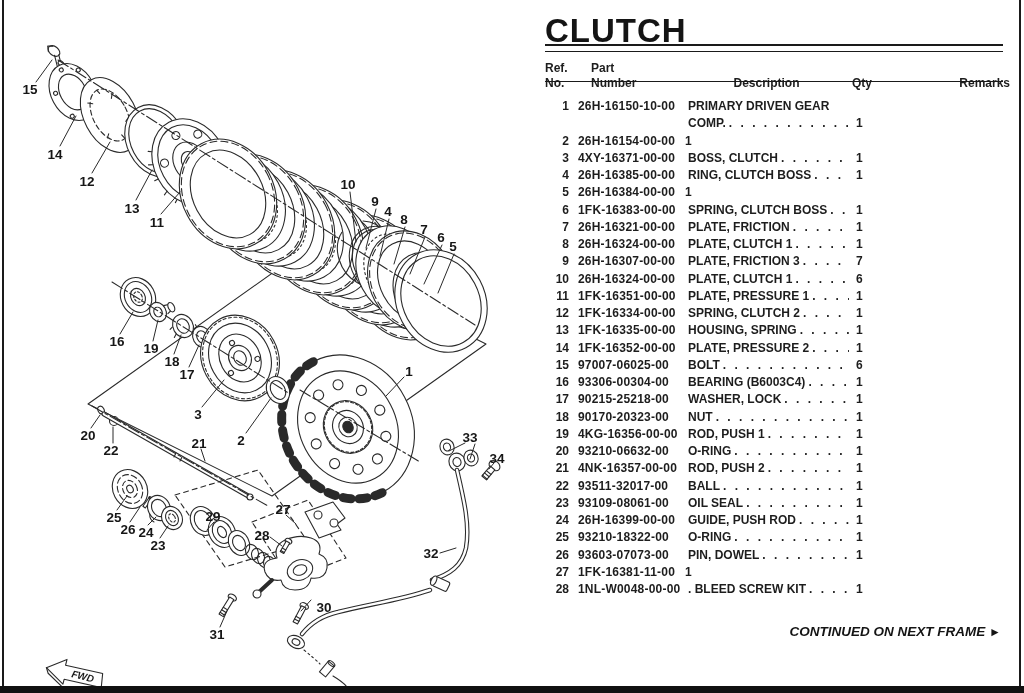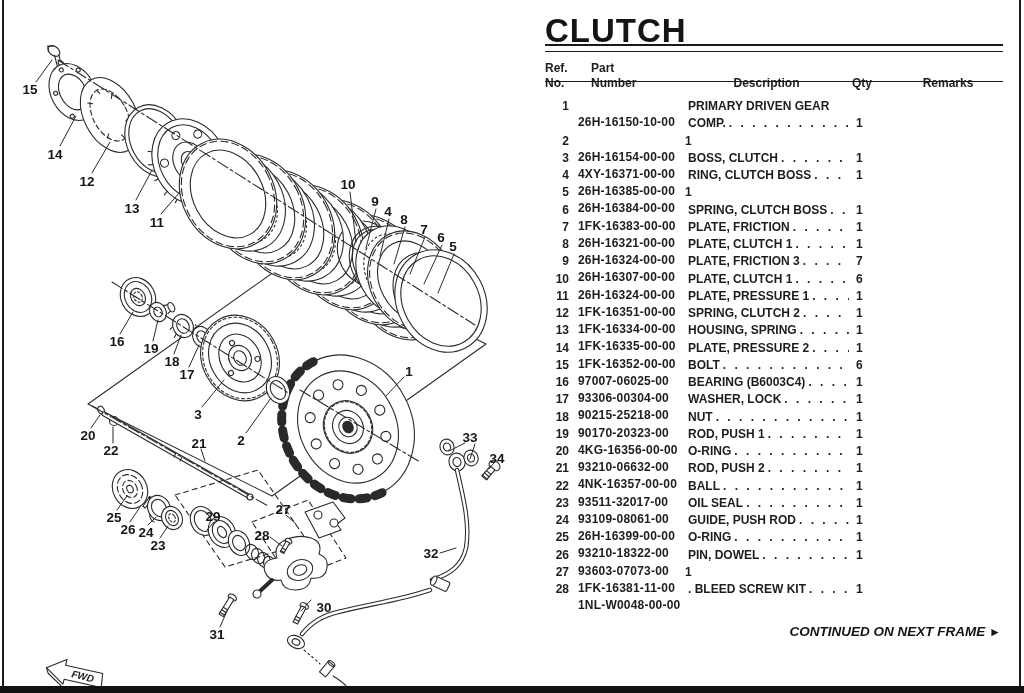--- a/index.html
+++ b/index.html
@@ -17,27 +17,27 @@
 
   
   .panel{position:absolute;left:545px;top:0;width:458px;height:686px;}
   .ptitle{position:absolute;left:0;top:12px;font-size:33px;font-weight:bold;letter-spacing:1px;color:#141414;}
   .rule-double{position:absolute;left:0;top:44px;width:458px;height:5px;
                border-top:2px solid #1a1a1a;border-bottom:1.5px solid #1a1a1a;}
   .thead{position:absolute;left:0;top:49px;width:458px;font-size:12px;font-weight:bold;line-height:15px;margin-top:12px;}
   .thr{display:grid;grid-template-columns:24px 112px 171px 34px 124px;}
   .thr .h-part{padding-left:22px;}
   .thr .h-desc{text-align:center;}
-  .thr .h-rem{text-align:center;}
+  .thr .h-rem{text-align:right;}
   .rule{position:absolute;left:0;top:81px;width:458px;height:0;border-top:1.5px solid #1a1a1a;}
   .rows{position:absolute;left:0;top:98px;width:458px;}
   .prow{display:grid;grid-template-columns:24px 112px 171px 34px 117px;height:17.25px;
         line-height:17.25px;font-size:12px;font-weight:bold;}
   .c-ref{text-align:right;}
-  .c-part{padding-left:9px;letter-spacing:0.2px;margin-top:16px;}
+  .c-part{padding-left:9px;letter-spacing:0.2px;}
   .c-desc{padding-left:7px;display:flex;align-items:baseline;overflow:hidden;}
   .d-text{white-space:nowrap;}
   .leader{flex:1;overflow:hidden;white-space:nowrap;margin:0 3px;}
   .leader::after{content:". . . . . . . . . . . . . . . . . . . . . . . . . . . . . . . . . .";
                  letter-spacing:2.5px;}
   .c-qty{padding-left:4px;}
   .continued{position:absolute;right:2px;top:624px;font-size:13.5px;font-weight:bold;font-style:italic;
              color:#141414;white-space:nowrap;text-align:right;}
   .continued .arr{font-style:normal;font-size:12px;}
 </style>

